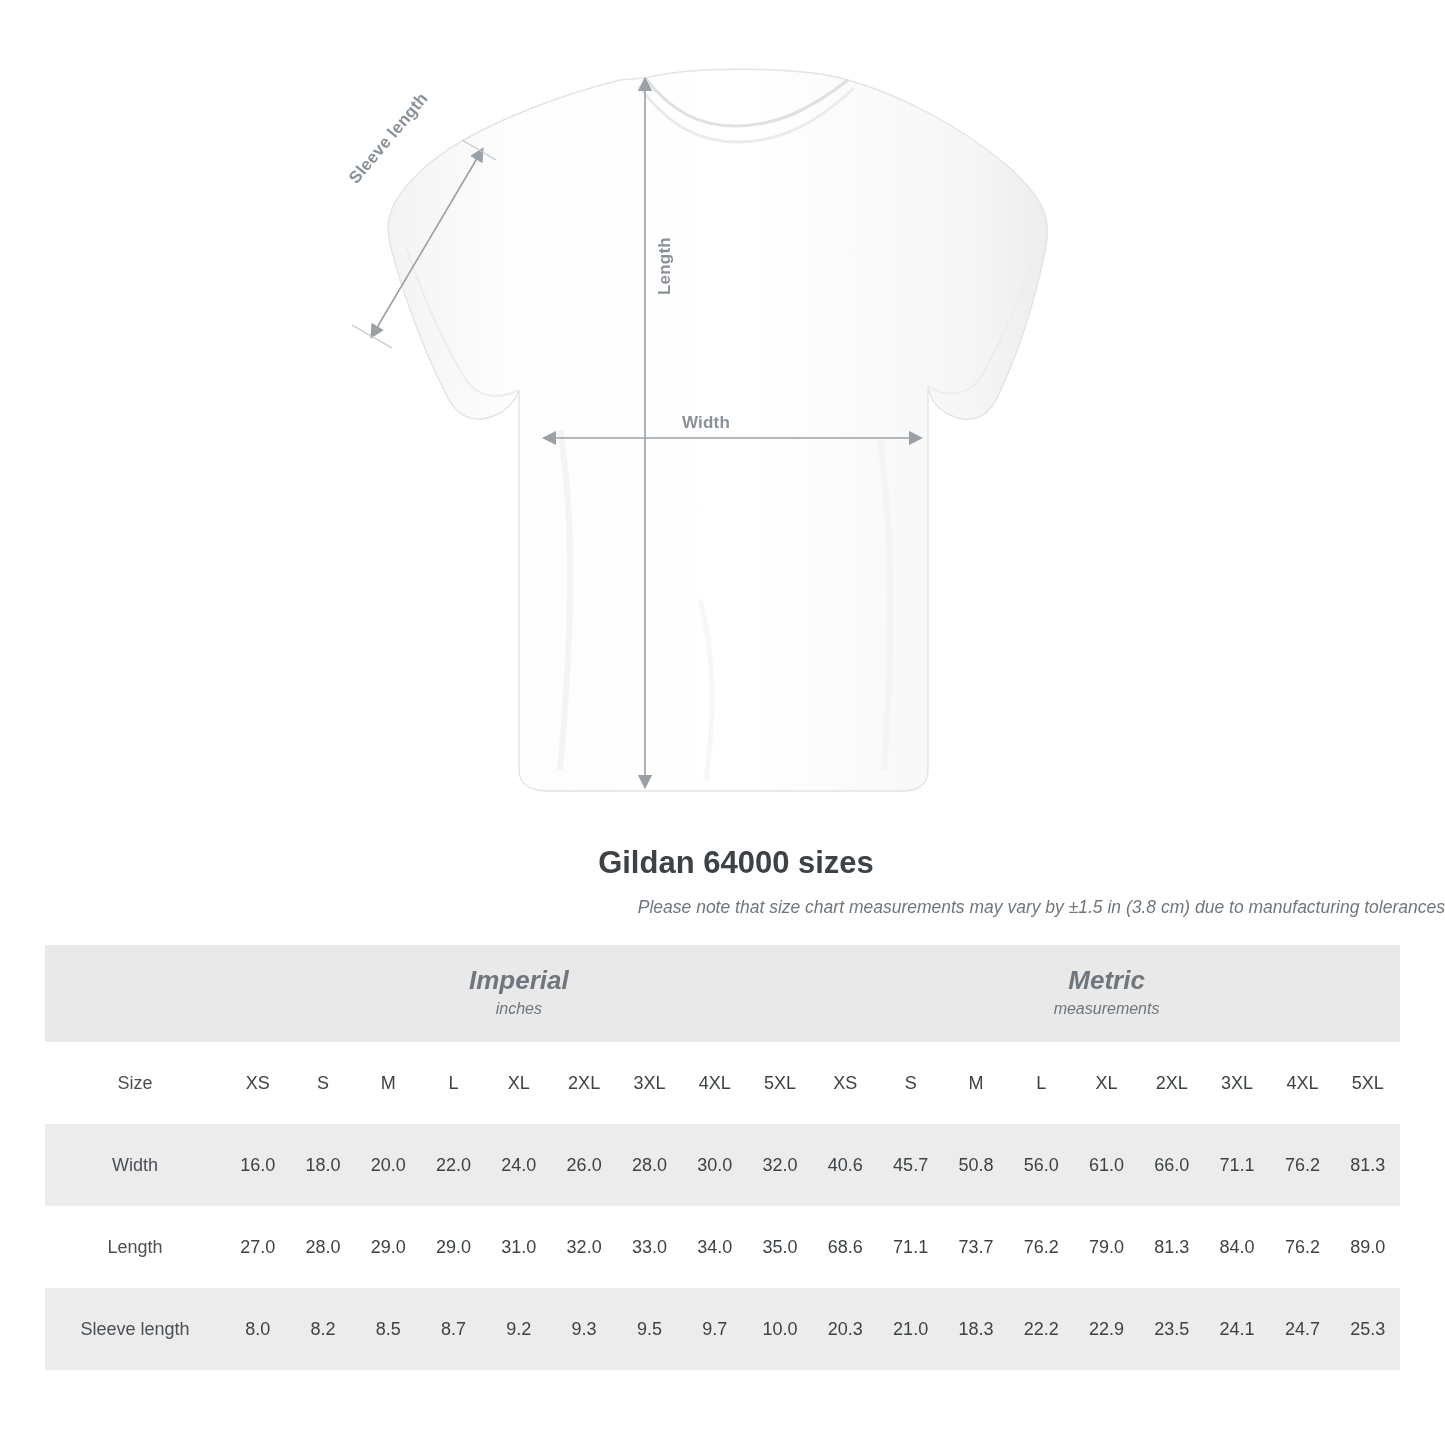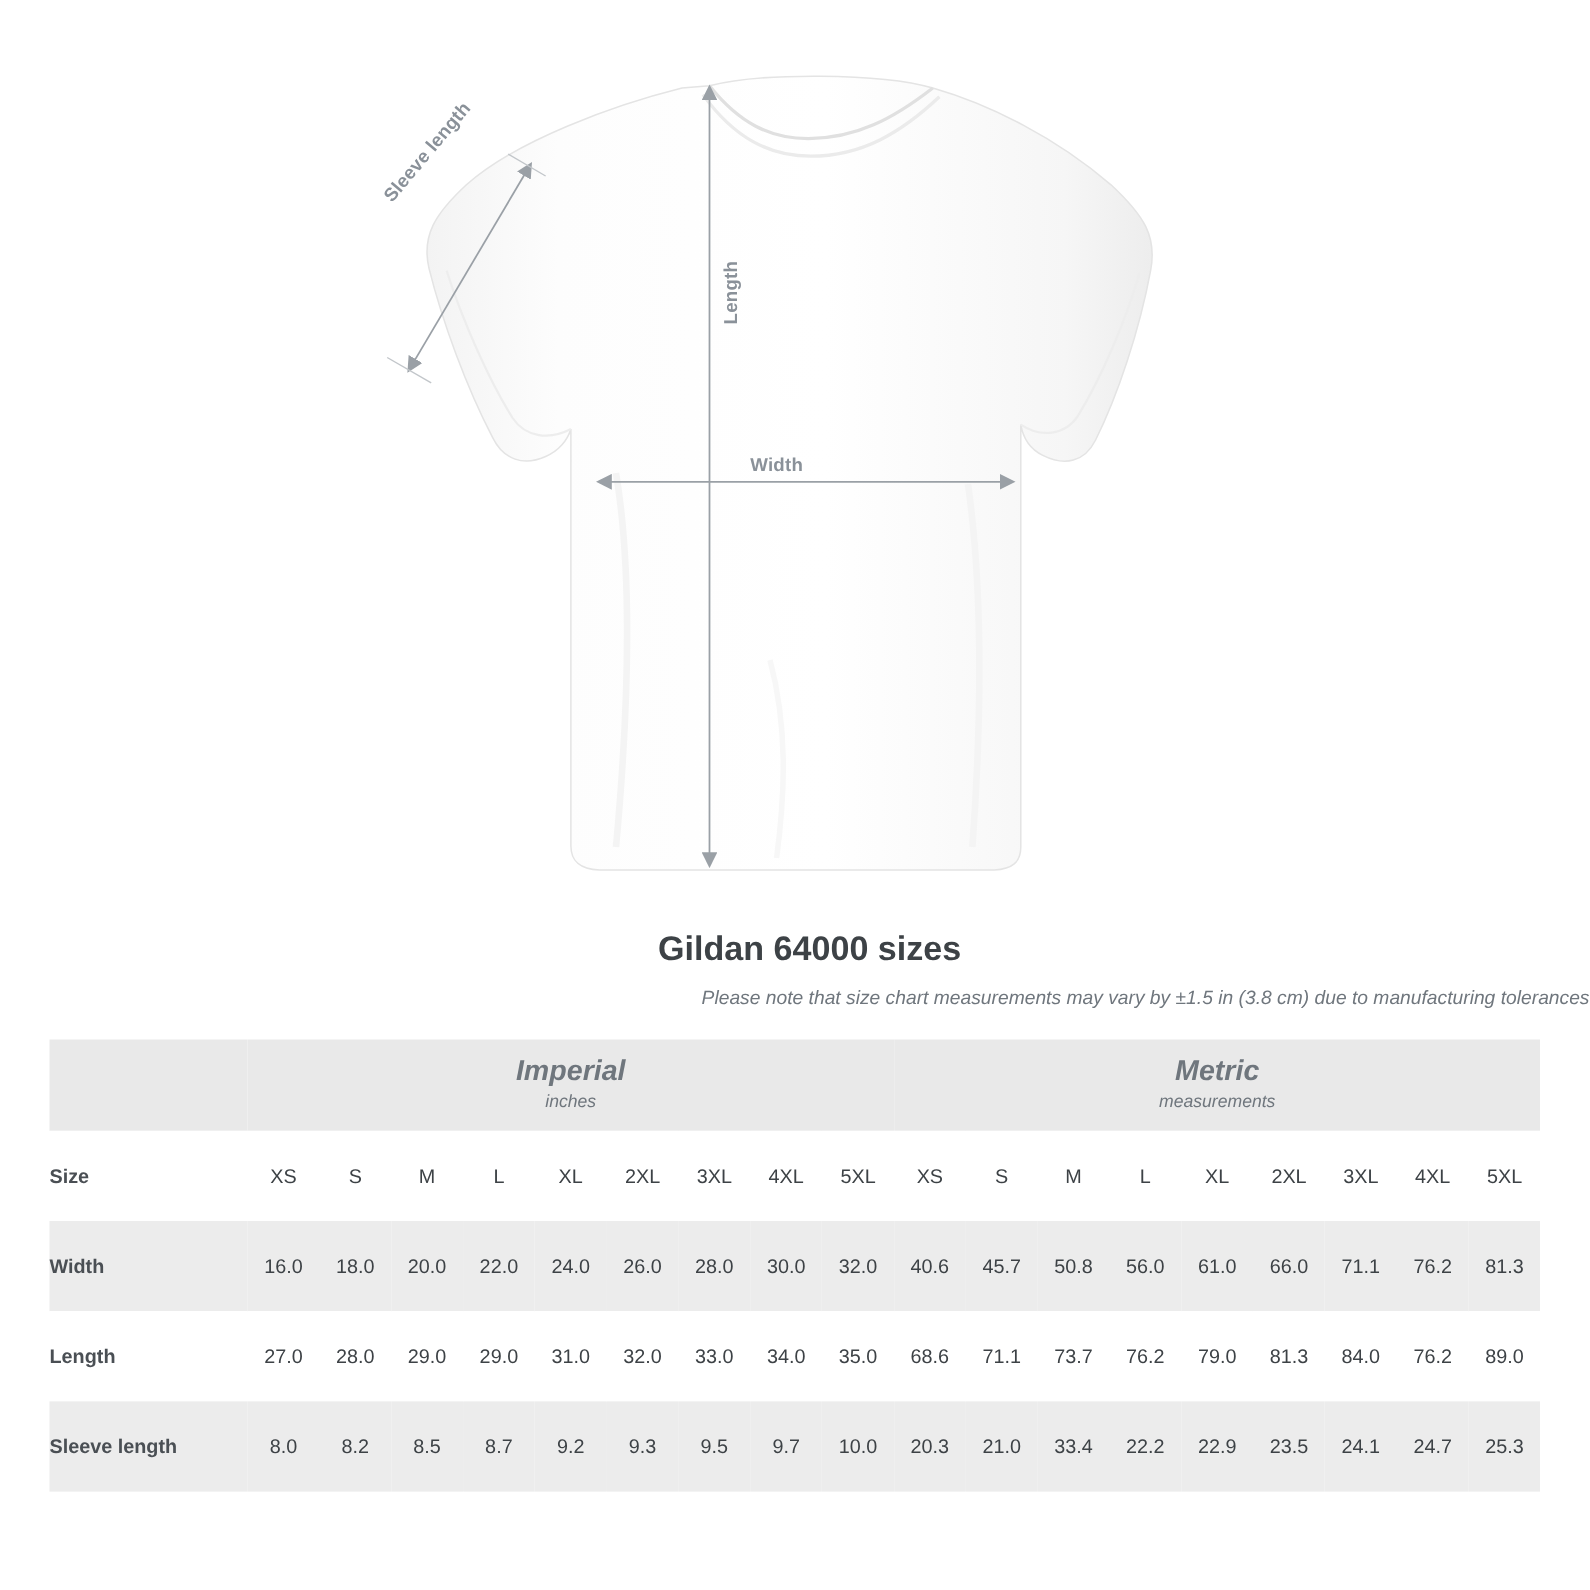--- a/index.html
+++ b/index.html
@@ -76,42 +76,43 @@
     left: 45px; top: 945px;
     width: 1355px;
     border-collapse: collapse;
     table-layout: fixed;
   }
   #size-table td, #size-table th {
     border: none;
     padding: 0;
   }
   .unit-head {
-    height: 83px;
+    height: 97px;
     text-align: center;
     background: #e9e9e9;
     vertical-align: middle;
   }
   .unit-head .unit-name {
     font-size: 26px;
     font-weight: bold;
     font-style: italic;
     color: #6f767d;
     line-height: 1.15;
   }
   .unit-head .unit-sub {
     font-size: 16px;
     font-style: italic;
     color: #6f767d;
     line-height: 1.6;
   }
   .row-head {
     font-size: 18px;
-    font-weight: bold;
+    font-weight: normal;
     color: #4a4f54;
+    text-align: center;
     vertical-align: middle;
   }
   .cell {
     font-size: 18px;
     color: #3d4246;
     text-align: center;
     vertical-align: middle;
   }
   tr.band-white td { background: #ffffff; }
   tr.band-grey td  { background: #ececec; }
@@ -312,21 +313,21 @@
         <td class="cell">8.2</td>
         <td class="cell">8.5</td>
         <td class="cell">8.7</td>
         <td class="cell">9.2</td>
         <td class="cell">9.3</td>
         <td class="cell">9.5</td>
         <td class="cell">9.7</td>
         <td class="cell">10.0</td>
         <td class="cell">20.3</td>
         <td class="cell">21.0</td>
-        <td class="cell">33.4</td>
+        <td class="cell">18.3</td>
         <td class="cell">22.2</td>
         <td class="cell">22.9</td>
         <td class="cell">23.5</td>
         <td class="cell">24.1</td>
         <td class="cell">24.7</td>
         <td class="cell">25.3</td>
       </tr>
     </tbody>
   </table>
 

